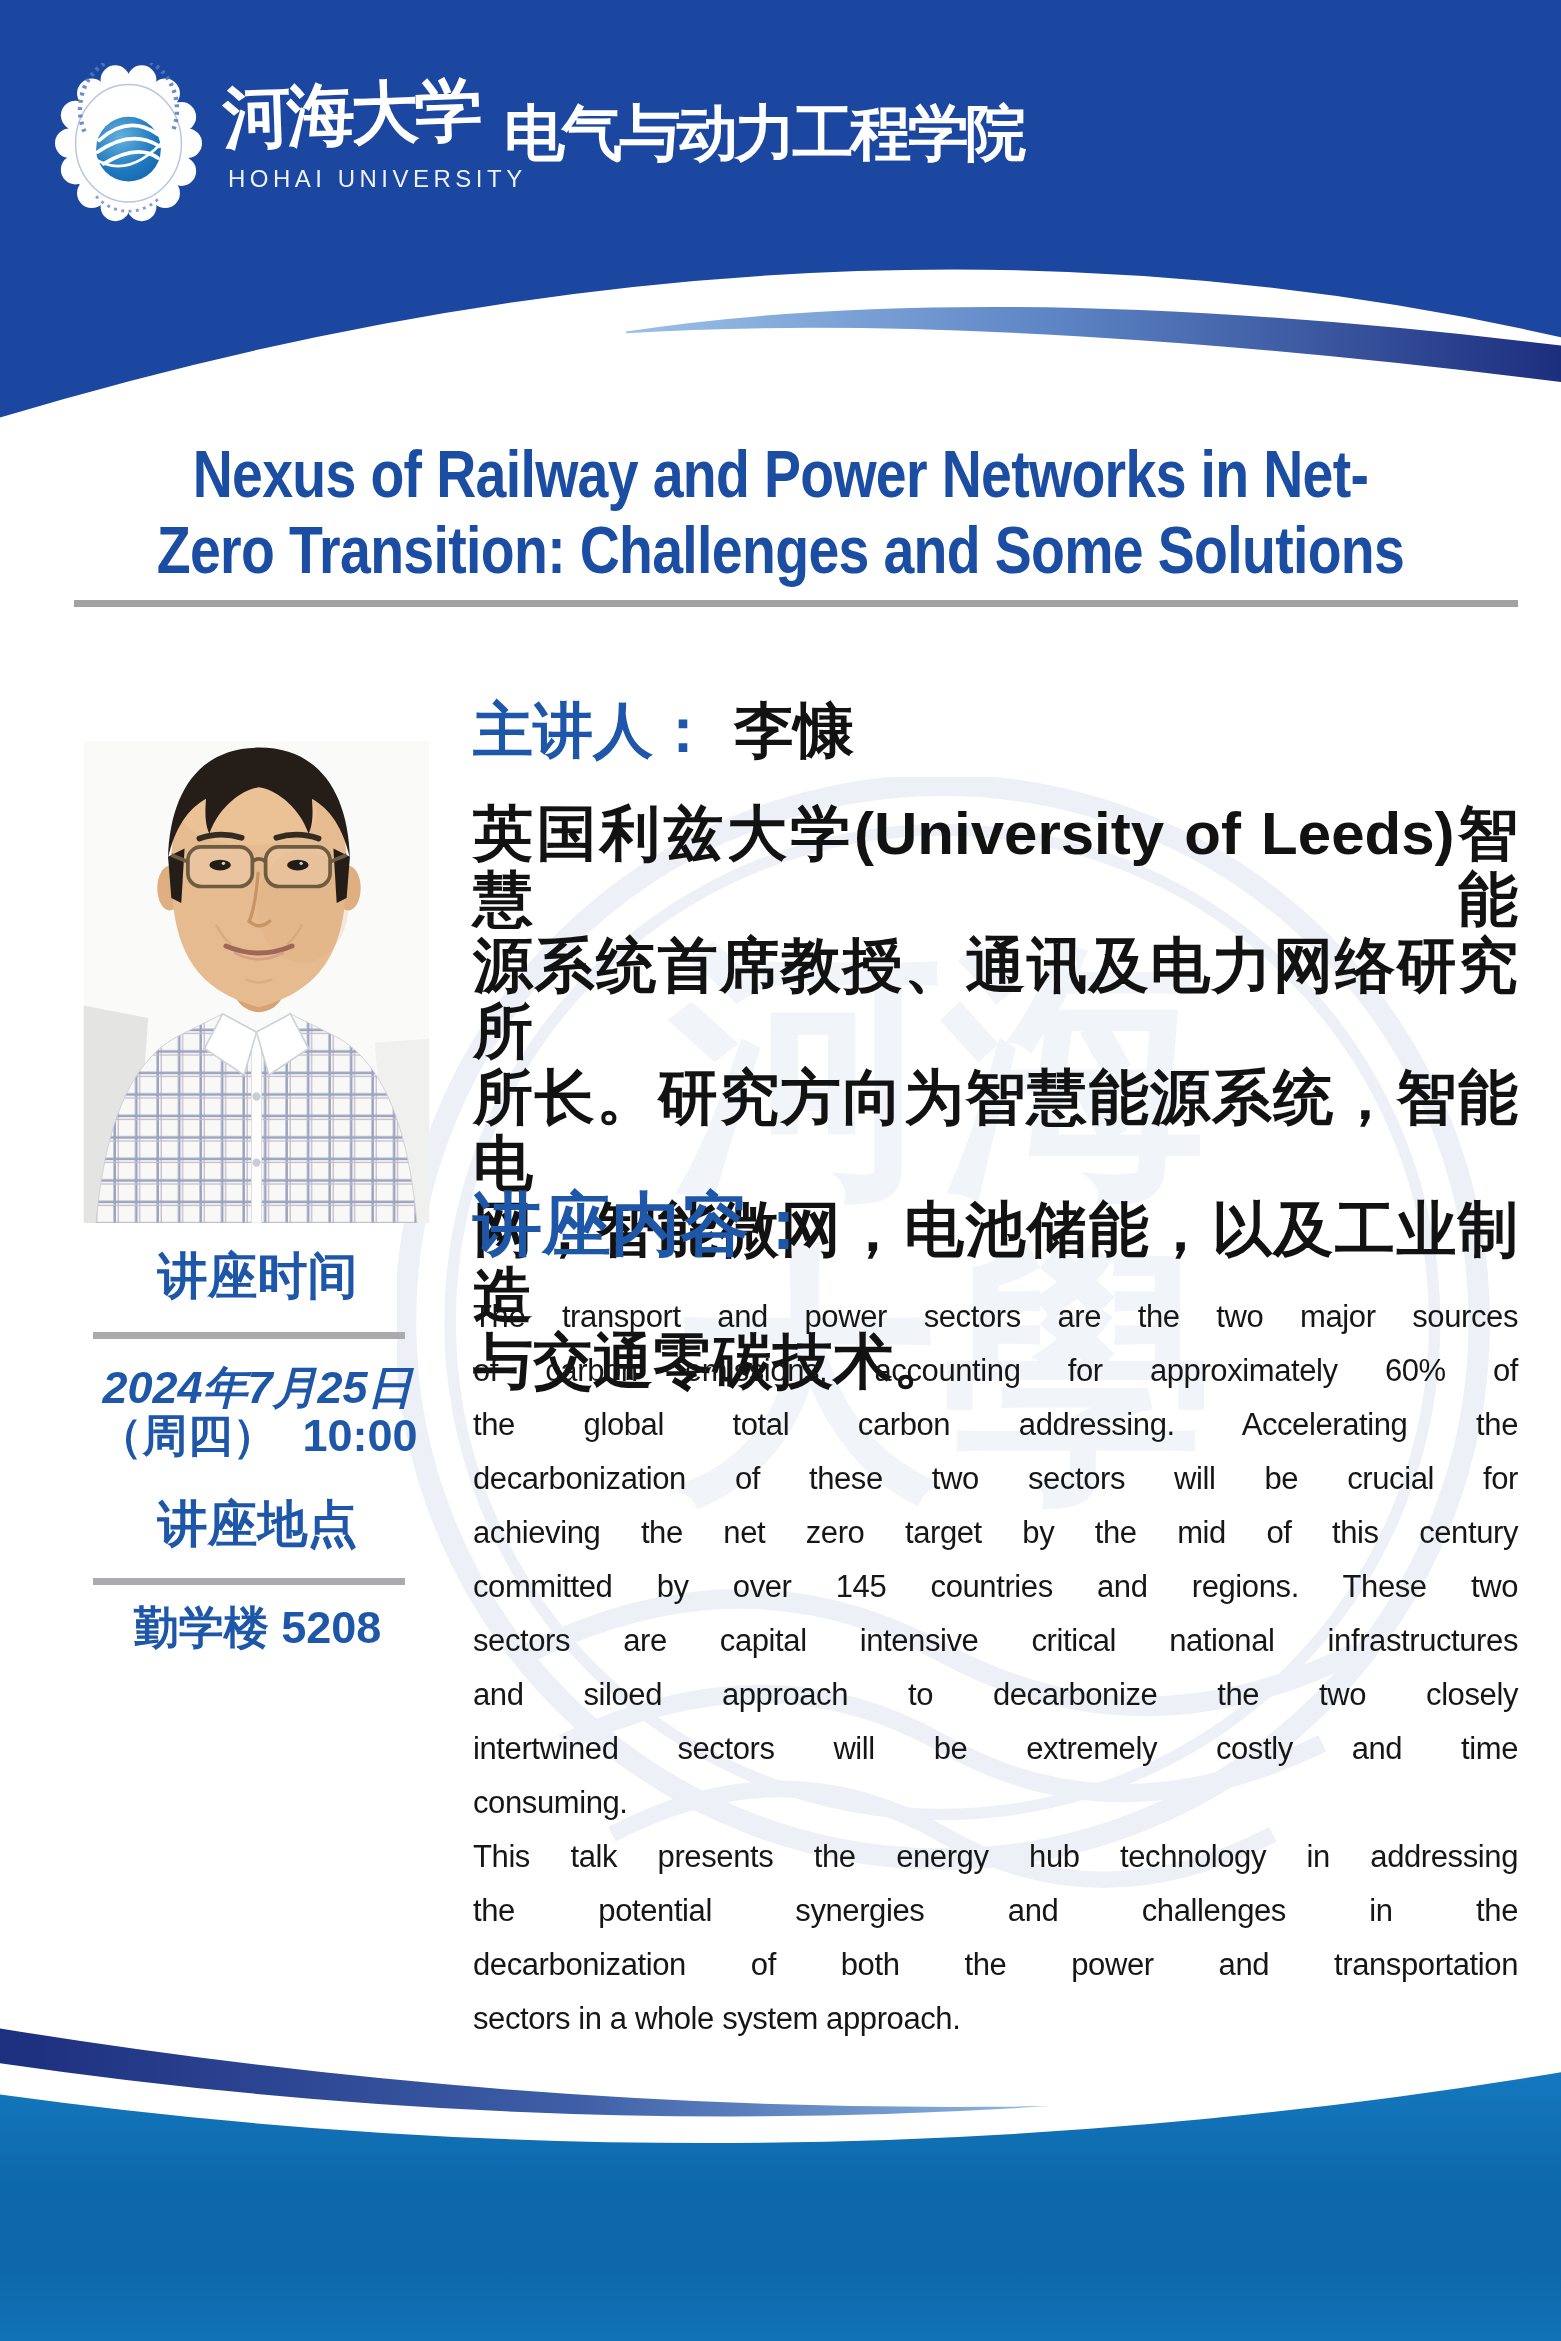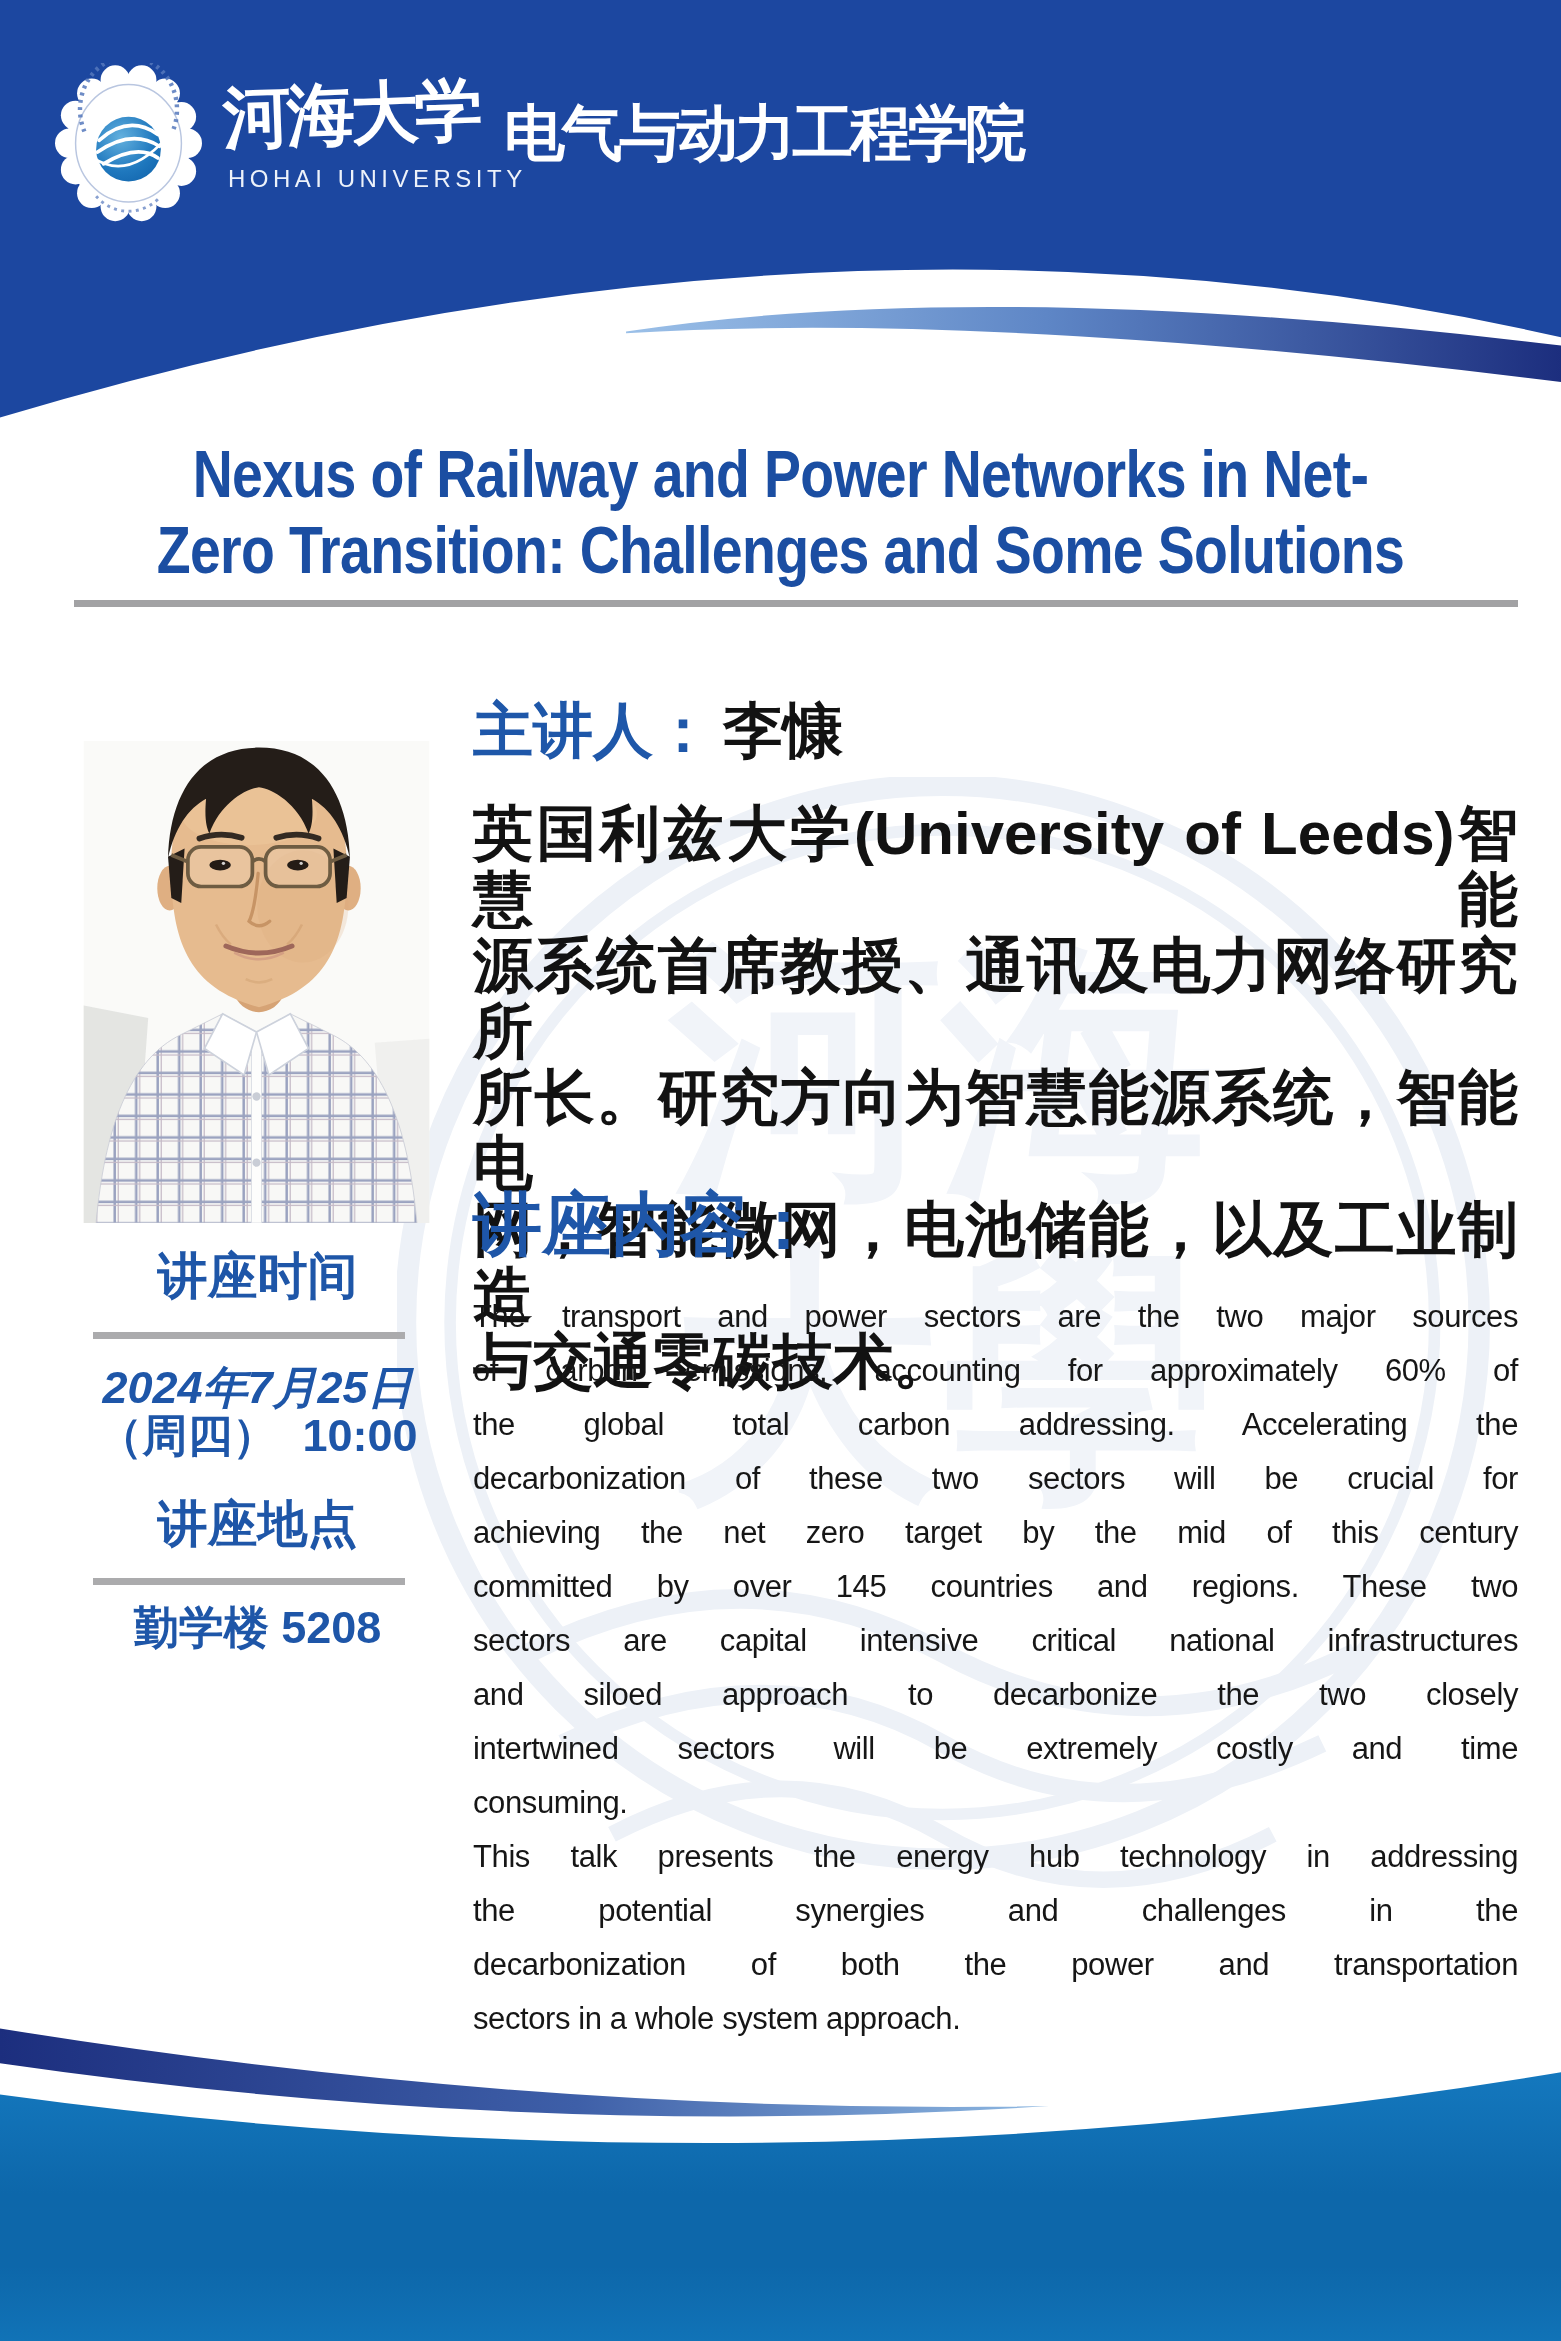--- a/index.html
+++ b/index.html
@@ -43,21 +43,21 @@
   #time-heading{top:1249px;}
   #time-rule{top:1332px;}
   #date-line1{top:1363px;font-style:italic;}
   #date-line2{top:1411px;}
   #location-heading{top:1497px;}
   #location-rule{top:1578px;}
   #location-text{top:1603px;}
   
   .speaker-row{position:absolute;left:473px;top:698px;width:1045px;font-size:60px;line-height:66px;font-weight:bold;white-space:nowrap;}
   .speaker-label{color:#1E57A9;}
-  .speaker-name{color:#121212;margin-left:10px;}
+  .speaker-name{color:#121212;margin-left:21px;}
   .bio{position:absolute;left:473px;top:801px;width:1045px;color:#121212;
        font-size:60px;line-height:66px;font-weight:bold;}
   .bio .jl{text-align:justify;text-align-last:justify;}
   .bio .jl-end{text-align:left;}
   .content-heading{position:absolute;left:473px;top:1188px;
        font-size:69px;line-height:74px;font-weight:bold;color:#1E56A8;white-space:nowrap;text-align:center;}
   .abstract{position:absolute;left:473px;top:1290px;width:1045px;color:#161616;
        font-size:31px;line-height:54px;letter-spacing:-0.4px;}
   .abstract .jl{text-align:justify;text-align-last:justify;}
   .abstract .jl-end{text-align:right;text-align-last:left;}

